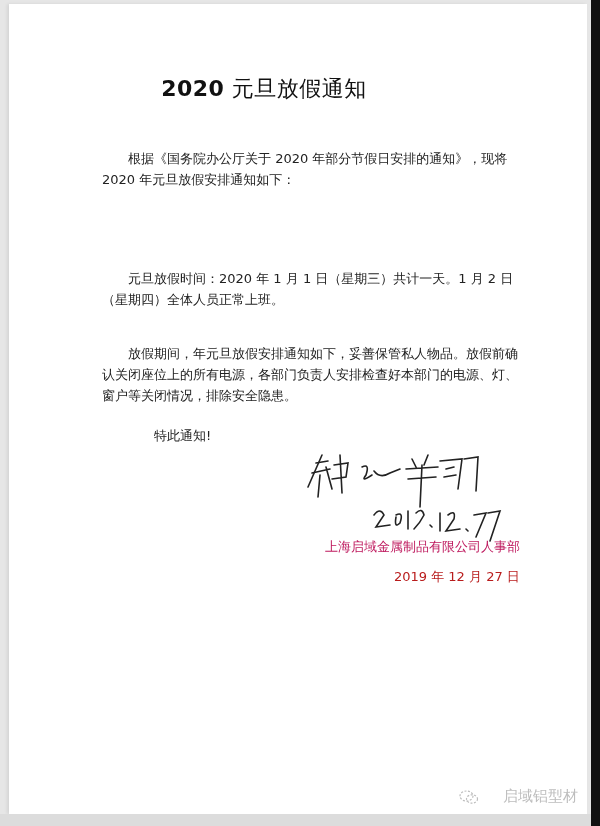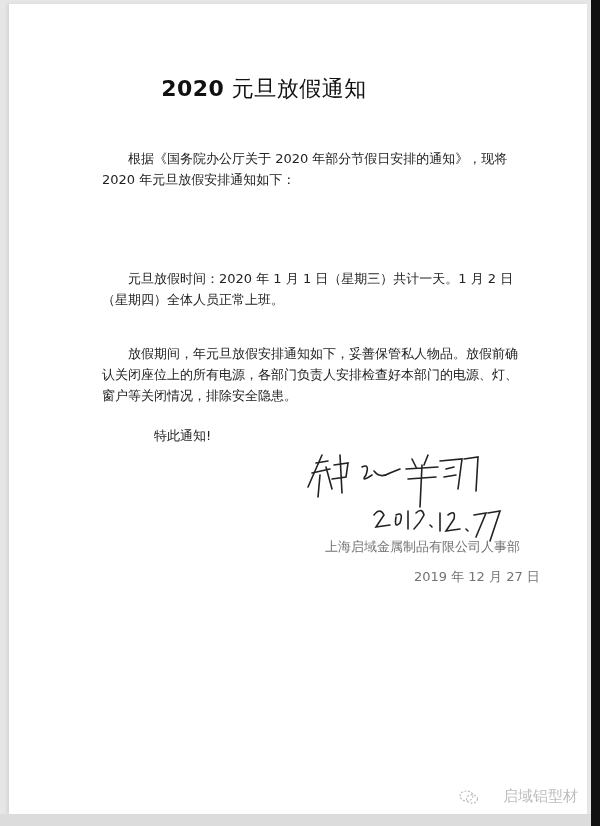--- a/index.html
+++ b/index.html
@@ -23,22 +23,22 @@
   .title .cn { font-weight: normal; }
   .p { position: absolute; left: 102px; width: 420px; font-size: 13px; line-height: 21px; color: #222; }
   .indent { text-indent: 26px; }
   .p1 { top: 148px; }
   .p2 { top: 268px; }
   .p3 { top: 343px; }
   .p4 { top: 425px; left: 118px; margin-left: 36px; }
   .sig {
     position: absolute; left: 300px; top: 445px; width: 220px; height: 100px;
   }
-  .dept { position: absolute; left: 325px; top: 538px; font-size: 13px; color: #737373; }
-  .date { position: absolute; left: 414px; top: 568px; font-size: 13px; color: #737373; }
+  .dept { position: absolute; left: 325px; top: 538px; font-size: 13px; color: #be185d; }
+  .date { position: absolute; left: 394px; top: 568px; font-size: 13px; color: #b91c1c; }
   .wm {
     position: absolute; right: 22px; bottom: 20px; font-size: 15px; color: #bdbdbd;
     display: flex; align-items: center; gap: 24px;
   }
   .wm-icon { width: 20px; height: 16px; }
 </style>
 </head>
 <body>
 
 <div class="sheet">

